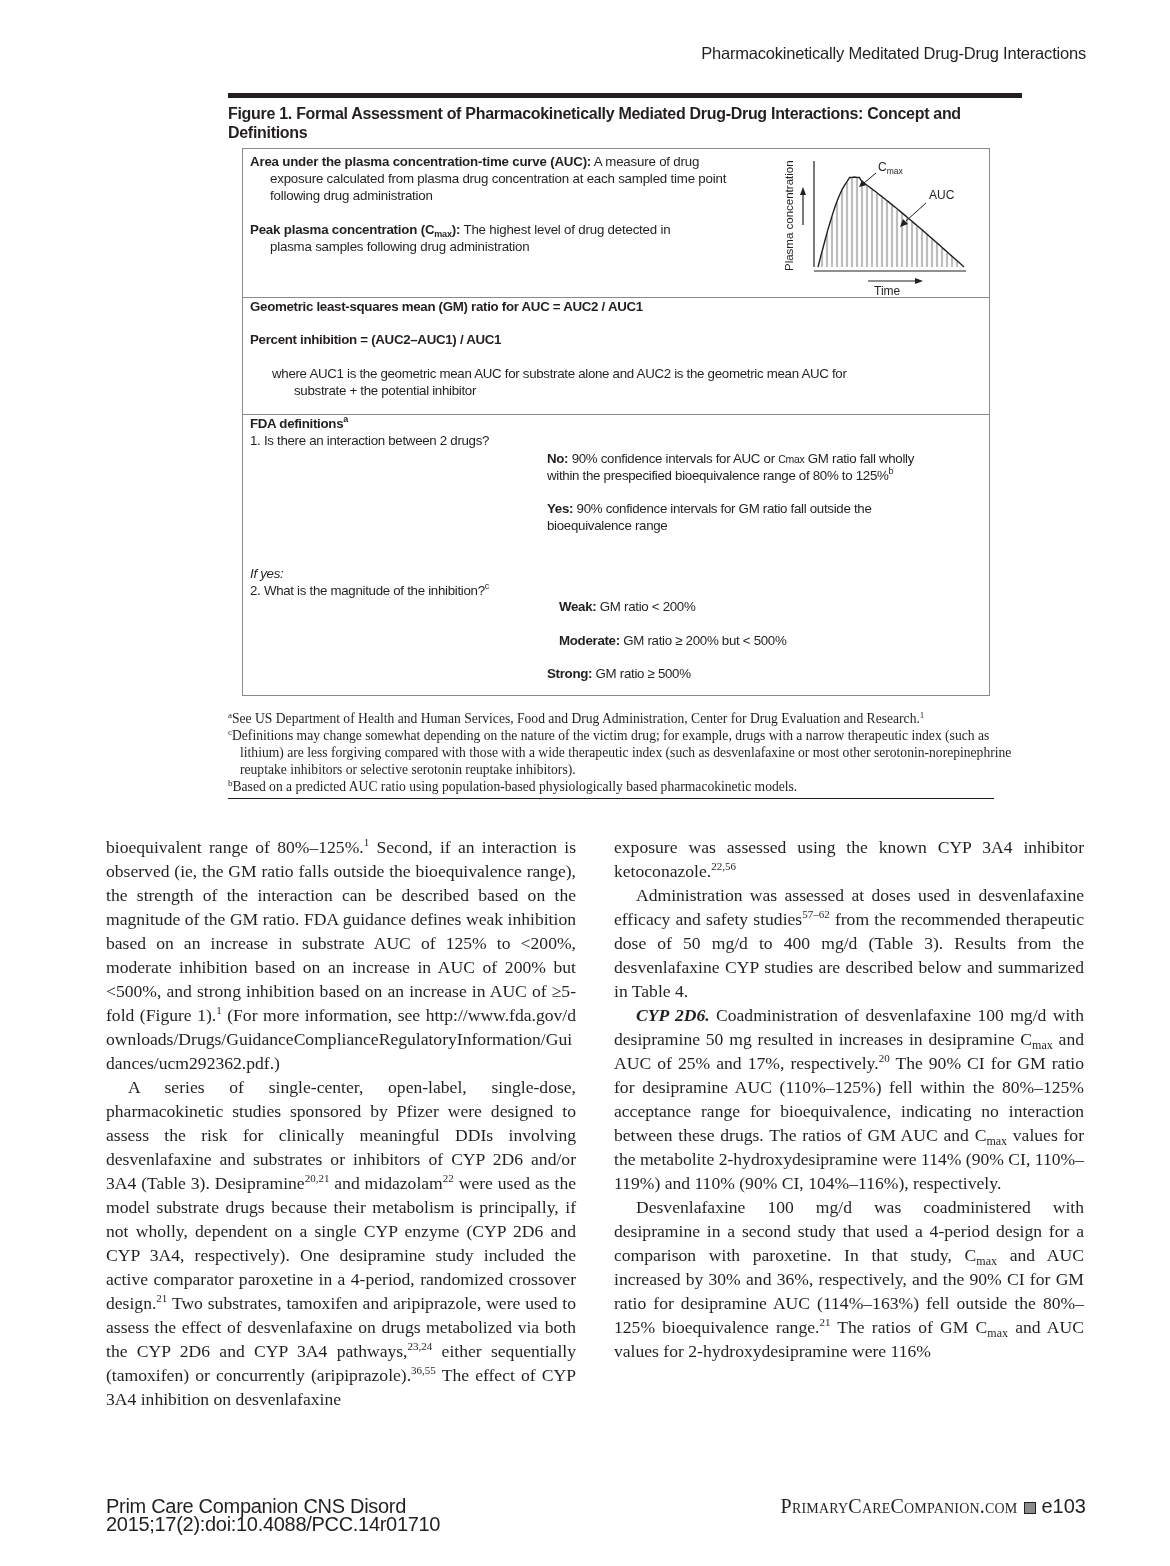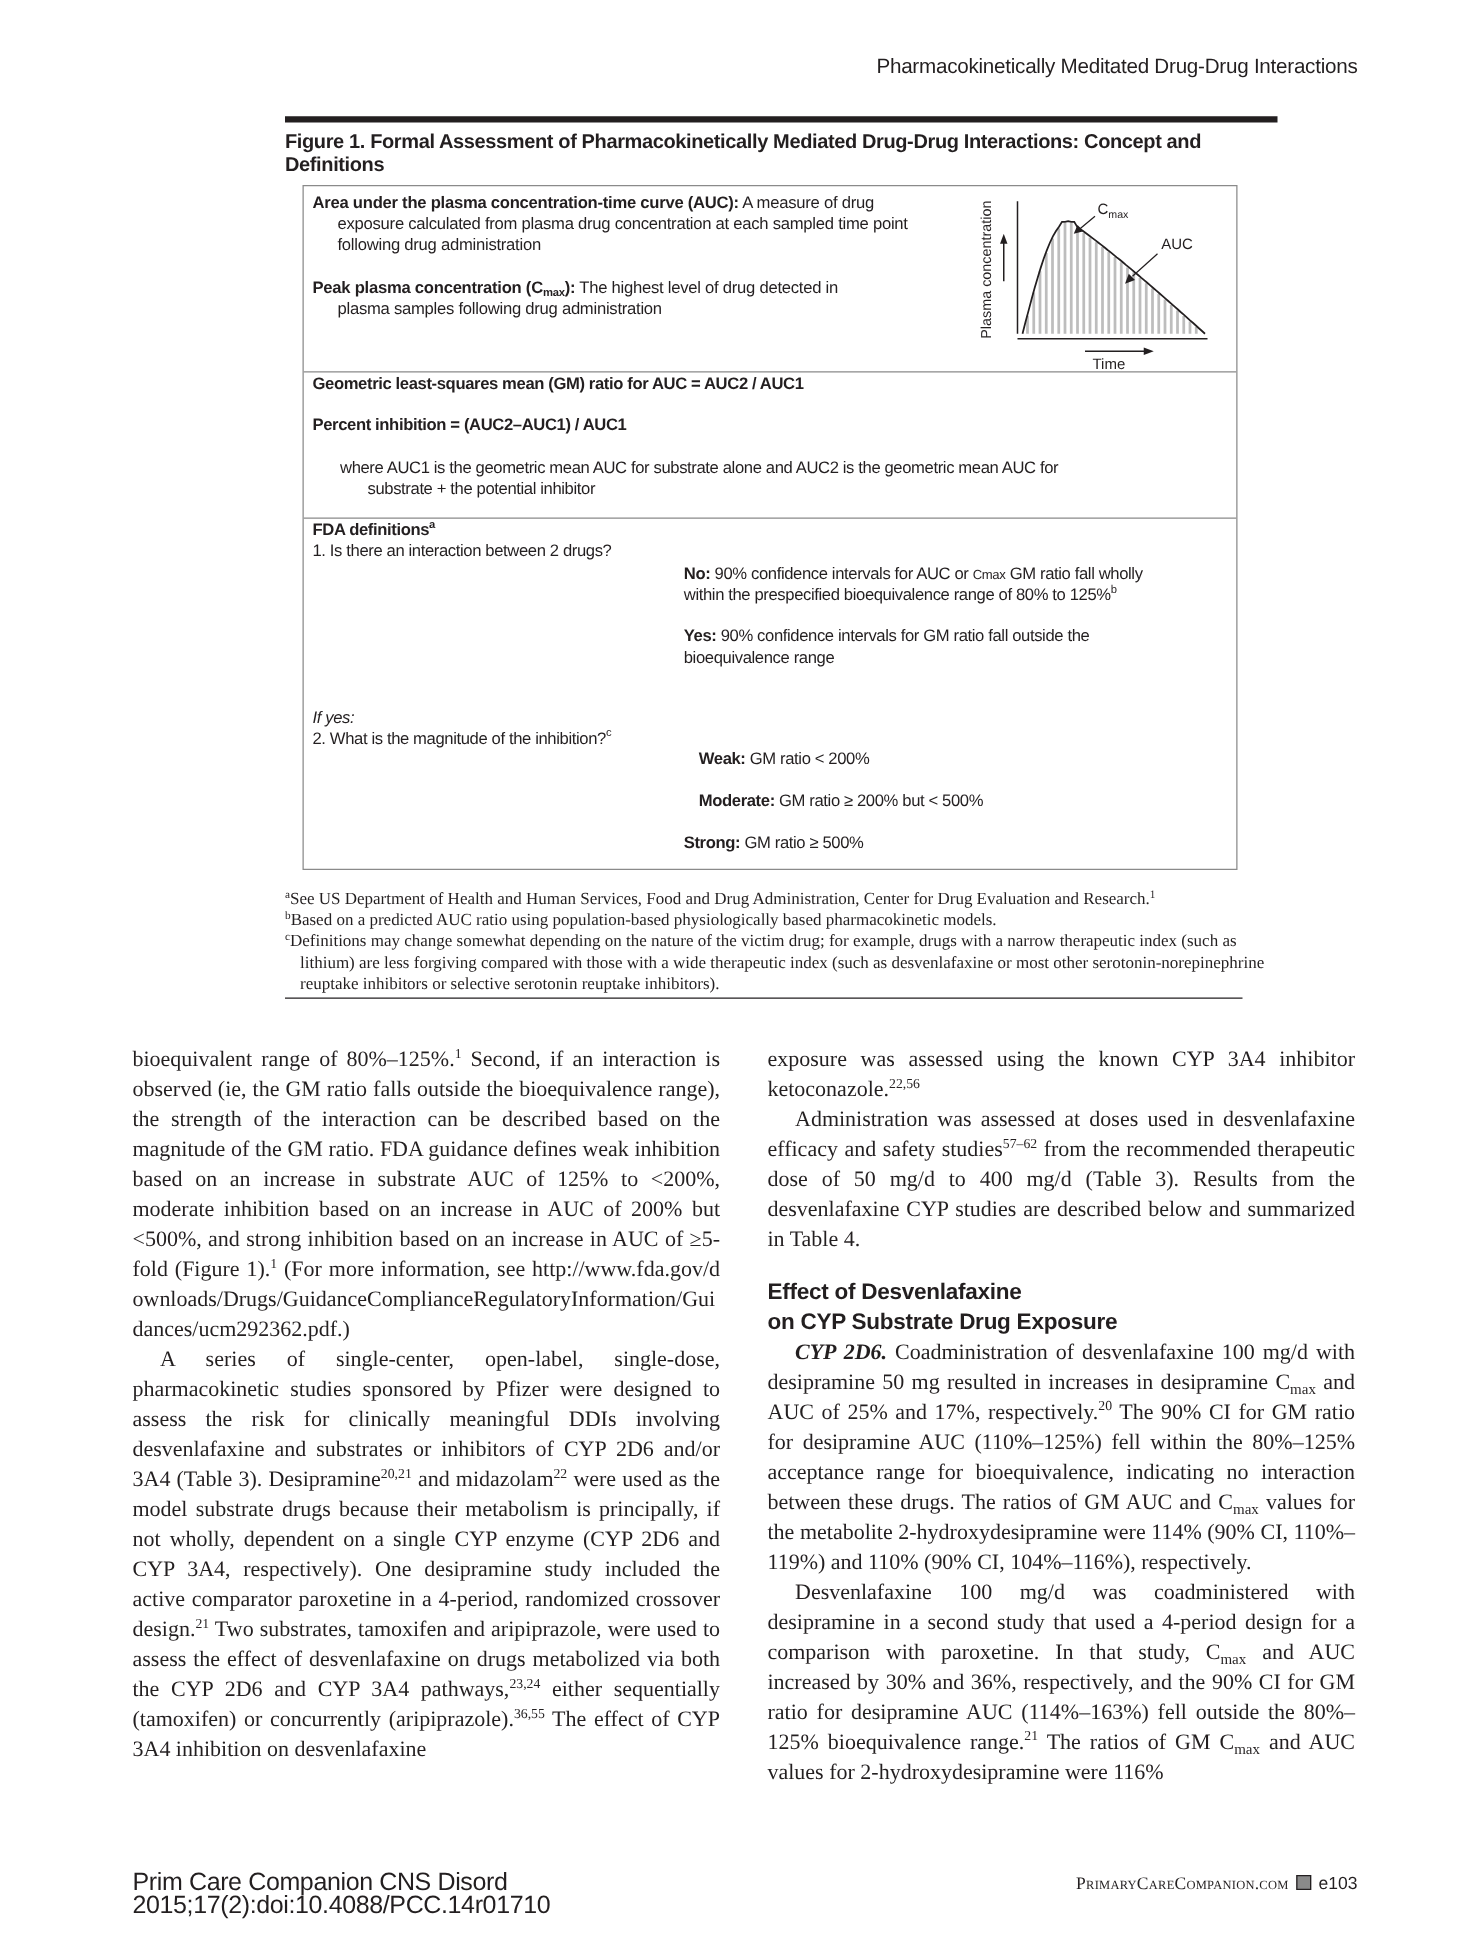--- a/index.html
+++ b/index.html
@@ -38,21 +38,21 @@
   .col { position:absolute; top:835px; width:470px; font-size:17.6px; line-height:24px; text-align:justify; }
   #col-left { left:106px; }
   #col-right { left:614px; }
   .col p { margin:0; }
   .col p.ind { text-indent:22px; }
   .col sup { font-size:11px; vertical-align:7px; line-height:0; }
   .col sub { font-size:12px; vertical-align:-4px; line-height:0; }
   .sec-head { font-weight:bold; font-size:18px; line-height:24px; margin-top:18px; text-align:left; letter-spacing:-0.2px; }
 
   #footer-left { position:absolute; left:106px; top:1497px; font-size:20px; line-height:18px; letter-spacing:-0.3px; }
-  #footer-right { position:absolute; right:84px; top:1497px; font-size:14px; line-height:18px; }
+  #footer-right { position:absolute; right:84px; top:1497px; font-size:20px; line-height:18px; }
   .smallcaps { font-variant: small-caps; font-family:"Liberation Serif", serif; letter-spacing:0.2px; }
   .sq { display:inline-block; width:10px; height:10px; background:#8a8a8a; border:1px solid #231f20; vertical-align:-1px; margin:0 6px; }
 </style>
 </head>
 <body>
 
 <div id="running-head" class="sans">Pharmacokinetically Meditated Drug-Drug Interactions</div>
 
 <div id="figure" class="sans">
   <div id="fig-rule"></div>
@@ -140,38 +140,34 @@
       <div class="line13" style="left:7px; top:167px;"><span>2. What is the magnitude of the inhibition?</span><sup class="s">c</sup></div>
 
       <div class="line13" style="left:316px; top:183px;"><span class="b">Weak:</span><span> GM ratio &lt; 200%</span></div>
       <div class="line13" style="left:304px; top:217px;padding-left:12px;"><span class="b">Moderate:</span><span> GM ratio ≥ 200% but &lt; 500%</span></div>
       <div class="line13" style="left:304px; top:250px;"><span class="b">Strong:</span><span> GM ratio ≥ 500%</span></div>
     </div>
   </div>
 
   <div id="footnotes" class="serif">
     <div class="fn"><sup>a</sup><span>See US Department of Health and Human Services, Food and Drug Administration, Center for Drug Evaluation and Research.</span><sup>1</sup></div>
+    <div class="fn"><sup>c</sup><span>Definitions may change somewhat depending on the nature of the victim drug; for example, drugs with a narrow therapeutic index (such as lithium) are less forgiving compared with those with a wide therapeutic index (such as desvenlafaxine or most other serotonin-norepinephrine reuptake inhibitors or selective serotonin reuptake inhibitors).</span></div>
     <div class="fn"><sup>b</sup><span>Based on a predicted AUC ratio using population-based physiologically based pharmacokinetic models.</span></div>
-    <div class="fn"><sup>c</sup><span>Definitions may change somewhat depending on the nature of the victim drug; for example, drugs with a narrow therapeutic index (such as lithium) are less forgiving compared with those with a wide therapeutic index (such as desvenlafaxine or most other serotonin-norepinephrine reuptake inhibitors or selective serotonin reuptake inhibitors).</span></div>
     <div id="fn-rule"></div>
   </div>
 </div>
 
 <div id="col-left" class="col serif">
   <p><span>bioequivalent range of 80%–125%.</span><sup>1</sup><span> Second, if an interaction is observed (ie, the GM ratio falls outside the bioequivalence range), the strength of the interaction can be described based on the magnitude of the GM ratio. FDA guidance defines weak inhibition based on an increase in substrate AUC of 125% to &lt;200%, moderate inhibition based on an increase in AUC of 200% but &lt;500%, and strong inhibition based on an increase in AUC of ≥5-fold (Figure 1).</span><sup>1</sup><span style="word-break:break-all;"> (For more information, see http://www.fda.gov/downloads/Drugs/GuidanceComplianceRegulatoryInformation/Guidances/ucm292362.pdf.)</span></p>
   <p class="ind"><span>A series of single-center, open-label, single-dose, pharmacokinetic studies sponsored by Pfizer were designed to assess the risk for clinically meaningful DDIs involving desvenlafaxine and substrates or inhibitors of CYP 2D6 and/or 3A4 (Table 3). Desipramine</span><sup>20,21</sup><span> and midazolam</span><sup>22</sup><span> were used as the model substrate drugs because their metabolism is principally, if not wholly, dependent on a single CYP enzyme (CYP 2D6 and CYP 3A4, respectively). One desipramine study included the active comparator paroxetine in a 4-period, randomized crossover design.</span><sup>21</sup><span> Two substrates, tamoxifen and aripiprazole, were used to assess the effect of desvenlafaxine on drugs metabolized via both the CYP 2D6 and CYP 3A4 pathways,</span><sup>23,24</sup><span> either sequentially (tamoxifen) or concurrently (aripiprazole).</span><sup>36,55</sup><span> The effect of CYP 3A4 inhibition on desvenlafaxine</span></p>
 </div>
 
 <div id="col-right" class="col serif">
   <p><span>exposure was assessed using the known CYP 3A4 inhibitor ketoconazole.</span><sup>22,56</sup></p>
   <p class="ind"><span>Administration was assessed at doses used in desvenlafaxine efficacy and safety studies</span><sup>57–62</sup><span> from the recommended therapeutic dose of 50 mg/d to 400 mg/d (Table 3). Results from the desvenlafaxine CYP studies are described below and summarized in Table 4.</span></p>
-  <div class="sec-head sans">
-      <div>Effect of Desvenlafaxine</div>
-      <div>on CYP Substrate Drug Exposure</div>
-    </div>
   <p class="ind"><b><i>CYP 2D6.</i></b><span> Coadministration of desvenlafaxine 100 mg/d with desipramine 50 mg resulted in increases in desipramine C</span><sub>max</sub><span> and AUC of 25% and 17%, respectively.</span><sup>20</sup><span> The 90% CI for GM ratio for desipramine AUC (110%–125%) fell within the 80%–125% acceptance range for bioequivalence, indicating no interaction between these drugs. The ratios of GM AUC and C</span><sub>max</sub><span> values for the metabolite 2-hydroxydesipramine were 114% (90% CI, 110%–119%) and 110% (90% CI, 104%–116%), respectively.</span></p>
   <p class="ind"><span>Desvenlafaxine 100 mg/d was coadministered with desipramine in a second study that used a 4-period design for a comparison with paroxetine. In that study, C</span><sub>max</sub><span> and AUC increased by 30% and 36%, respectively, and the 90% CI for GM ratio for desipramine AUC (114%–163%) fell outside the 80%–125% bioequivalence range.</span><sup>21</sup><span> The ratios of GM C</span><sub>max</sub><span> and AUC values for 2-hydroxydesipramine were 116%</span></p>
 </div>
 
 <div id="footer-left" class="sans">
   <div>Prim Care Companion CNS Disord</div>
   <div>2015;17(2):doi:10.4088/PCC.14r01710</div>
 </div>
 <div id="footer-right" class="sans">
   <span class="smallcaps">PrimaryCareCompanion.com</span><span class="sq"></span><span>e103</span>

